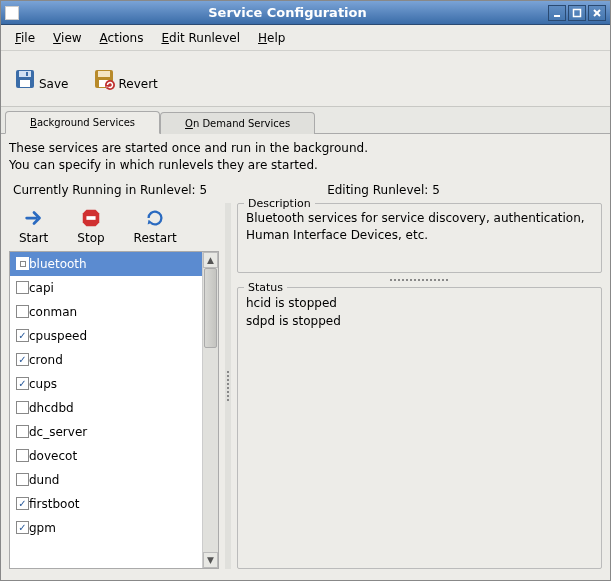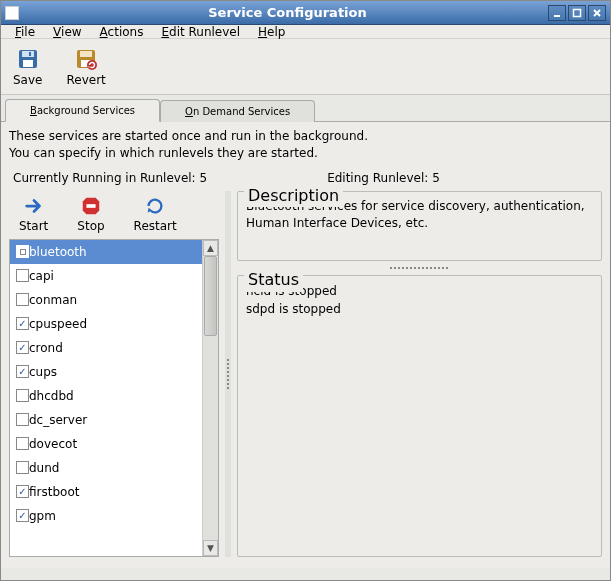--- a/index.html
+++ b/index.html
@@ -39,21 +39,21 @@
   .titlebar-btn {
     width: 18px; height: 16px;
     background: linear-gradient(to bottom, #5f8cc2, #4677b0);
     border: 1px solid #2a4a72;
     color: #fff;
     font-size: 10px;
     display: flex; align-items: center; justify-content: center;
     cursor: pointer;
   }
   .menubar {
-    height: 14px;
+    height: 26px;
     background: #edece8;
     display: flex;
     align-items: center;
     padding: 0 6px;
     gap: 2px;
     border-bottom: 1px solid #d0d0cc;
   }
   .menu-item {
     padding: 3px 8px;
     cursor: pointer;
@@ -63,22 +63,22 @@
     height: 56px;
     background: #edece8;
     display: flex;
     align-items: center;
     padding: 4px 8px;
     gap: 16px;
     border-bottom: 1px solid #c8c8c4;
   }
   .tool-btn {
     display: flex;
-    flex-direction: column;
-    align-items: center;
+    flex-direction: row;
+    align-items: flex-end;
     gap: 2px;
     cursor: pointer;
     padding: 2px 4px;
   }
   .tool-btn svg { width: 24px; height: 24px; }
   .tabbar {
     display: flex;
     background: #e8e8e4;
     padding: 0 4px;
     height: 26px;
@@ -213,21 +213,21 @@
     padding: 6px 8px;
     position: relative;
     background: #edece8;
   }
   .group-label {
     position: absolute;
     top: -8px;
     left: 6px;
     background: #edece8;
     padding: 0 4px;
-    font-size: 16px;
+    font-size: 11px;
   }
   .group-desc { min-height: 70px; line-height:1.45; }
   .hsplitter {
     height: 6px;
     display:flex;align-items:center;justify-content:center;
     cursor: row-resize;
   }
   .hsplitter-dots { height:2px; width:60px; background: repeating-linear-gradient(to right,#888 0 2px, transparent 2px 4px);}
   .group-status { flex:1; line-height:1.5; }
 </style>

